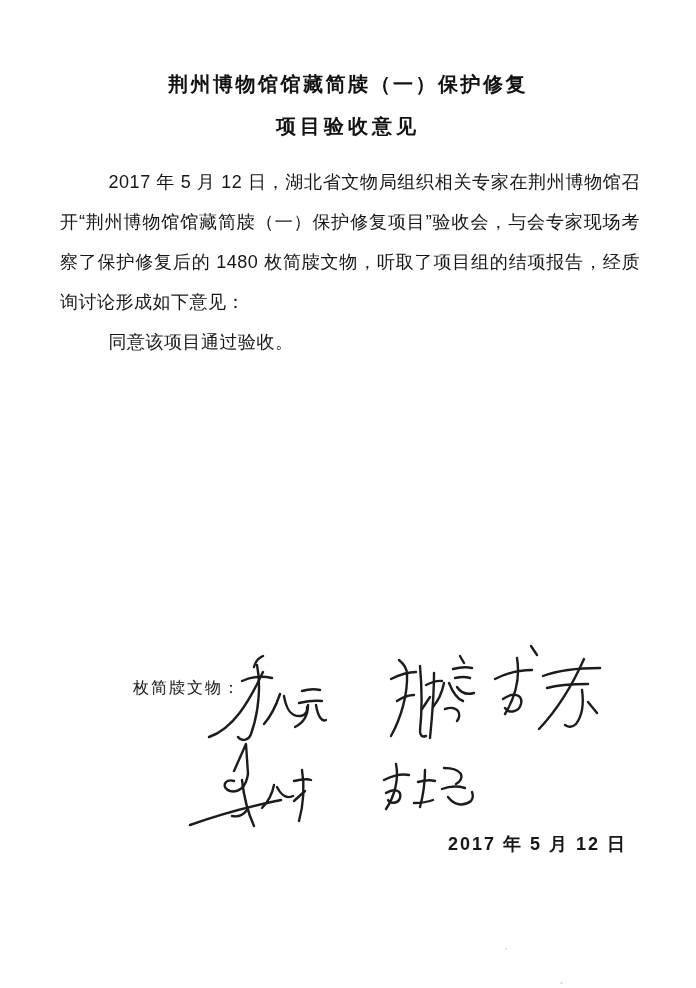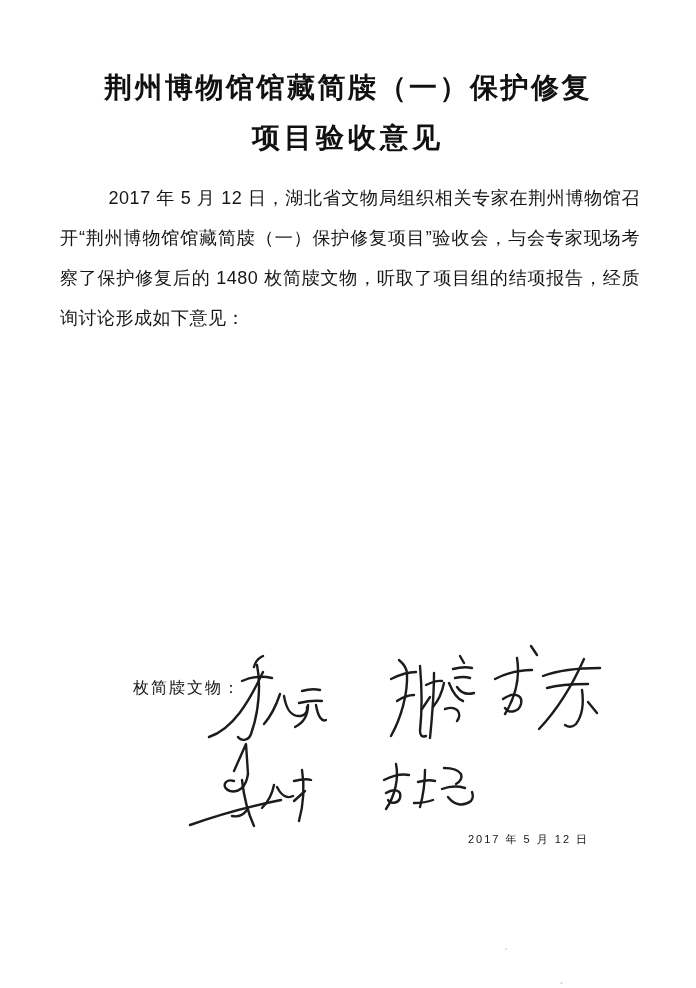--- a/index.html
+++ b/index.html
@@ -8,21 +8,21 @@
     width: 696px;
     height: 988px;
     margin: 0 auto;
     background: #ffffff;
     font-family: "Liberation Sans", sans-serif;
     color: #161616;
     overflow: hidden;
   }
   .titles { padding-top: 74px; text-align: center; }
   .title-line {
-    font-size: 28px;
+    font-size: 20px;
     font-weight: bold;
     letter-spacing: 2.5px;
     color: #111;
     line-height: 1;
   }
   .title-line.second { margin-top: 22px; letter-spacing: 4px; text-align: center; }
   .doc-body {
     margin: 26px 56px 0 60px;
     font-size: 18px;
     line-height: 40px;
@@ -51,41 +51,41 @@
     fill: none;
     stroke: #1c1c1c;
     stroke-width: 2.4;
     stroke-linecap: round;
     stroke-linejoin: round;
   }
   .doc-date {
     position: absolute;
     left: 448px;
     top: 832px;
-    font-size: 11px;
-    font-weight: 400;
+    font-size: 18px;
+    font-weight: 700;
     letter-spacing: 2px;
-    margin-left: 20px;
   }
   .speck { position: absolute; background: #d9d9d9; border-radius: 50%; }
   .speck.s1 { left: 560px; top: 982px; width: 3px; height: 2px; }
   .speck.s2 { left: 505px; top: 948px; width: 2px; height: 2px; }
 </style>
 </head>
 <body>
 
 <div class="page">
 
   <div class="titles">
     <div class="title-line">荆州博物馆馆藏简牍（一）保护修复</div>
     <div class="title-line second">项目验收意见</div>
   </div>
 
   <div class="doc-body">
     <p>2017 年 5 月 12 日，湖北省文物局组织相关专家在荆州博物馆召开“荆州博物馆馆藏简牍（一）保护修复项目”验收会，与会专家现场考察了保护修复后的 1480 枚简牍文物，听取了项目组的结项报告，经质询讨论形成如下意见：</p>
+    <p>同意该项目通过验收。</p>
   </div>
 
   <div class="sig-area">
     <span class="sig-label">枚简牍文物：</span>
 
     <svg class="sig" style="left:205px; top:10px;" width="122" height="96" viewBox="0 0 122 96">
       <path d="M 58 6 q -7 3 -9 11"></path>
       <path d="M 52 15 C 56 34, 54 62, 46 84 c -2 6 -9 8 -13 3"></path>
       <path d="M 4 87 C 28 79, 44 52, 58 22"></path>
       <path d="M 37 31 C 48 26, 58 26, 67 28"></path>

